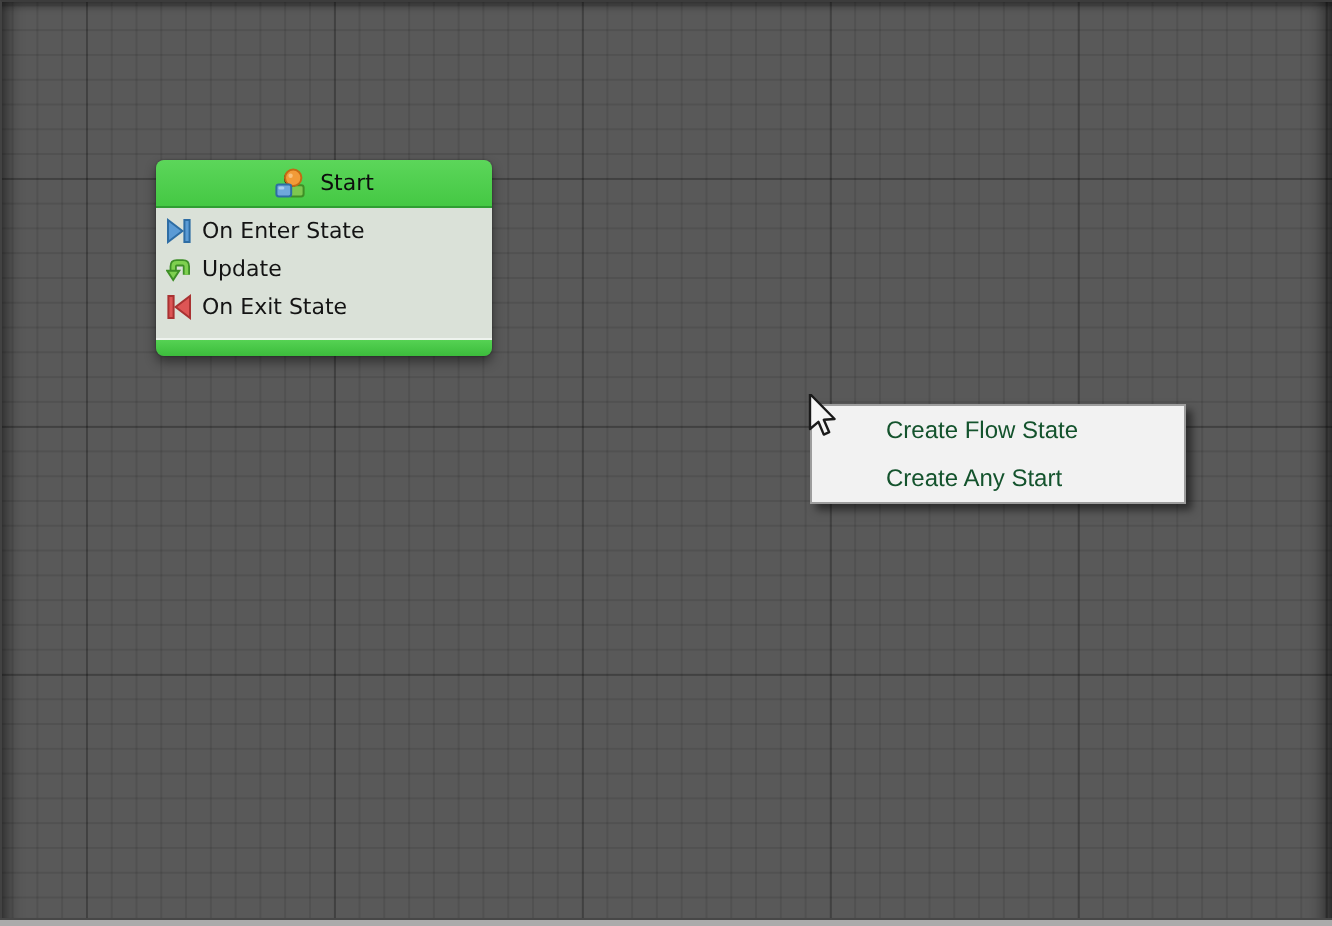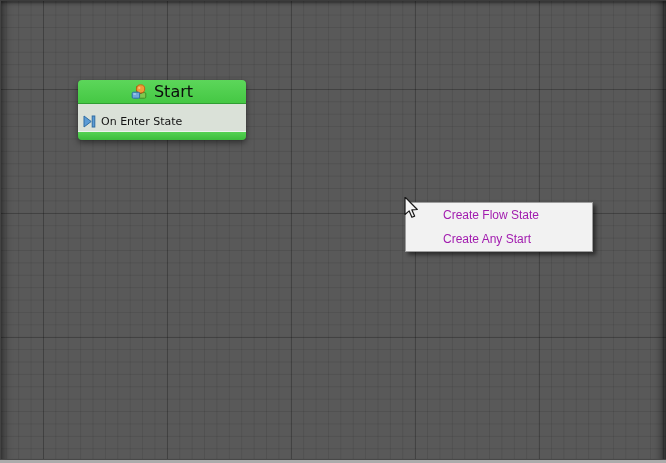--- a/index.html
+++ b/index.html
@@ -41,49 +41,49 @@
     position:absolute;left:78px;top:80px;width:168px;
     border-radius:4px;
     box-shadow:0 3px 6px rgba(0,0,0,0.45), 0 0 1px rgba(0,0,0,0.4);
     font-family:"DejaVu Sans", sans-serif;
   }
   .node-header{
     height:23px;border-radius:4px 4px 0 0;
     background:linear-gradient(#5cd65a,#45c844);
     border-bottom:1px solid #2f9e32;
     display:flex;align-items:center;justify-content:center;gap:6px;
-    color:#0d0d0d;font-size:16px;
+    color:#0d0d0d;font-size:11px;
   }
   .node-body{
     background:#dae1d8;
     padding:5px 0 3px 0;
   }
   .node-row{
-    height:19px;display:flex;align-items:flex-end;gap:5px;
+    height:19px;display:flex;align-items:flex-start;gap:5px;
     padding-left:5px;font-size:11px;color:#141414;white-space:nowrap;
   }
   .node-footer{
     height:8px;border-radius:0 0 4px 4px;
     background:linear-gradient(#55d253,#3cbc3c);
     border-top:1px solid #eef3ee;
   }
   .icon{display:inline-flex;flex:0 0 auto;}
 
   
   .context-menu{
     position:absolute;left:405px;top:202px;width:186px;
     background:#f2f2f2;
     border:1px solid #9d9d9d;
     box-shadow:3px 3px 4px rgba(0,0,0,0.5);
     padding:0;
   }
   .menu-item{
     height:24px;line-height:24px;
     padding-left:37px;
-    font-size:12px;color:#a21caf;
+    font-size:12px;color:#14532d;
     cursor:default;white-space:nowrap;
   }
 
   
   .cursor{position:absolute;left:404px;top:197px;pointer-events:none;}
 </style>
 </head>
 <body>
 
 <div class="canvas">
@@ -106,20 +106,39 @@
     <div class="node-body">
       <div class="node-row">
         <span class="icon">
           <svg width="13" height="13" viewBox="0 0 13 13">
             <polygon points="1,1 1,12 8.2,6.5" fill="#5b9bd5" stroke="#2e6da4" stroke-width="1"></polygon>
             <rect x="9.2" y="1" width="2.6" height="11" fill="#5b9bd5" stroke="#2e6da4" stroke-width="1"></rect>
           </svg>
         </span>
         <span>On Enter State</span>
       </div>
+      <div class="node-row">
+        <span class="icon">
+          <svg width="13" height="13" viewBox="0 0 13 13">
+            <path d="M3.6,8.6 V5.2 Q3.6,3.4 5.4,3.4 H8.4 Q10.2,3.4 10.2,5.2 V9.4" fill="none" stroke="#3e8f27" stroke-width="3.6"></path>
+            <path d="M3.6,8.6 V5.2 Q3.6,3.4 5.4,3.4 H8.4 Q10.2,3.4 10.2,5.2 V9.4" fill="none" stroke="#7ed04f" stroke-width="1.8"></path>
+            <polygon points="0.6,7.4 6.6,7.4 3.6,12" fill="#7ed04f" stroke="#3e8f27" stroke-width="1"></polygon>
+          </svg>
+        </span>
+        <span>Update</span>
+      </div>
+      <div class="node-row">
+        <span class="icon">
+          <svg width="13" height="13" viewBox="0 0 13 13">
+            <rect x="1.2" y="1" width="2.6" height="11" fill="#dd5555" stroke="#a93232" stroke-width="1"></rect>
+            <polygon points="12,1 12,12 4.8,6.5" fill="#dd5555" stroke="#a93232" stroke-width="1"></polygon>
+          </svg>
+        </span>
+        <span>On Exit State</span>
+      </div>
     </div>
 
     <div class="node-footer"></div>
   </div>
 
   <div class="context-menu">
     <div class="menu-item">Create Flow State</div>
     <div class="menu-item">Create Any Start</div>
   </div>
 

